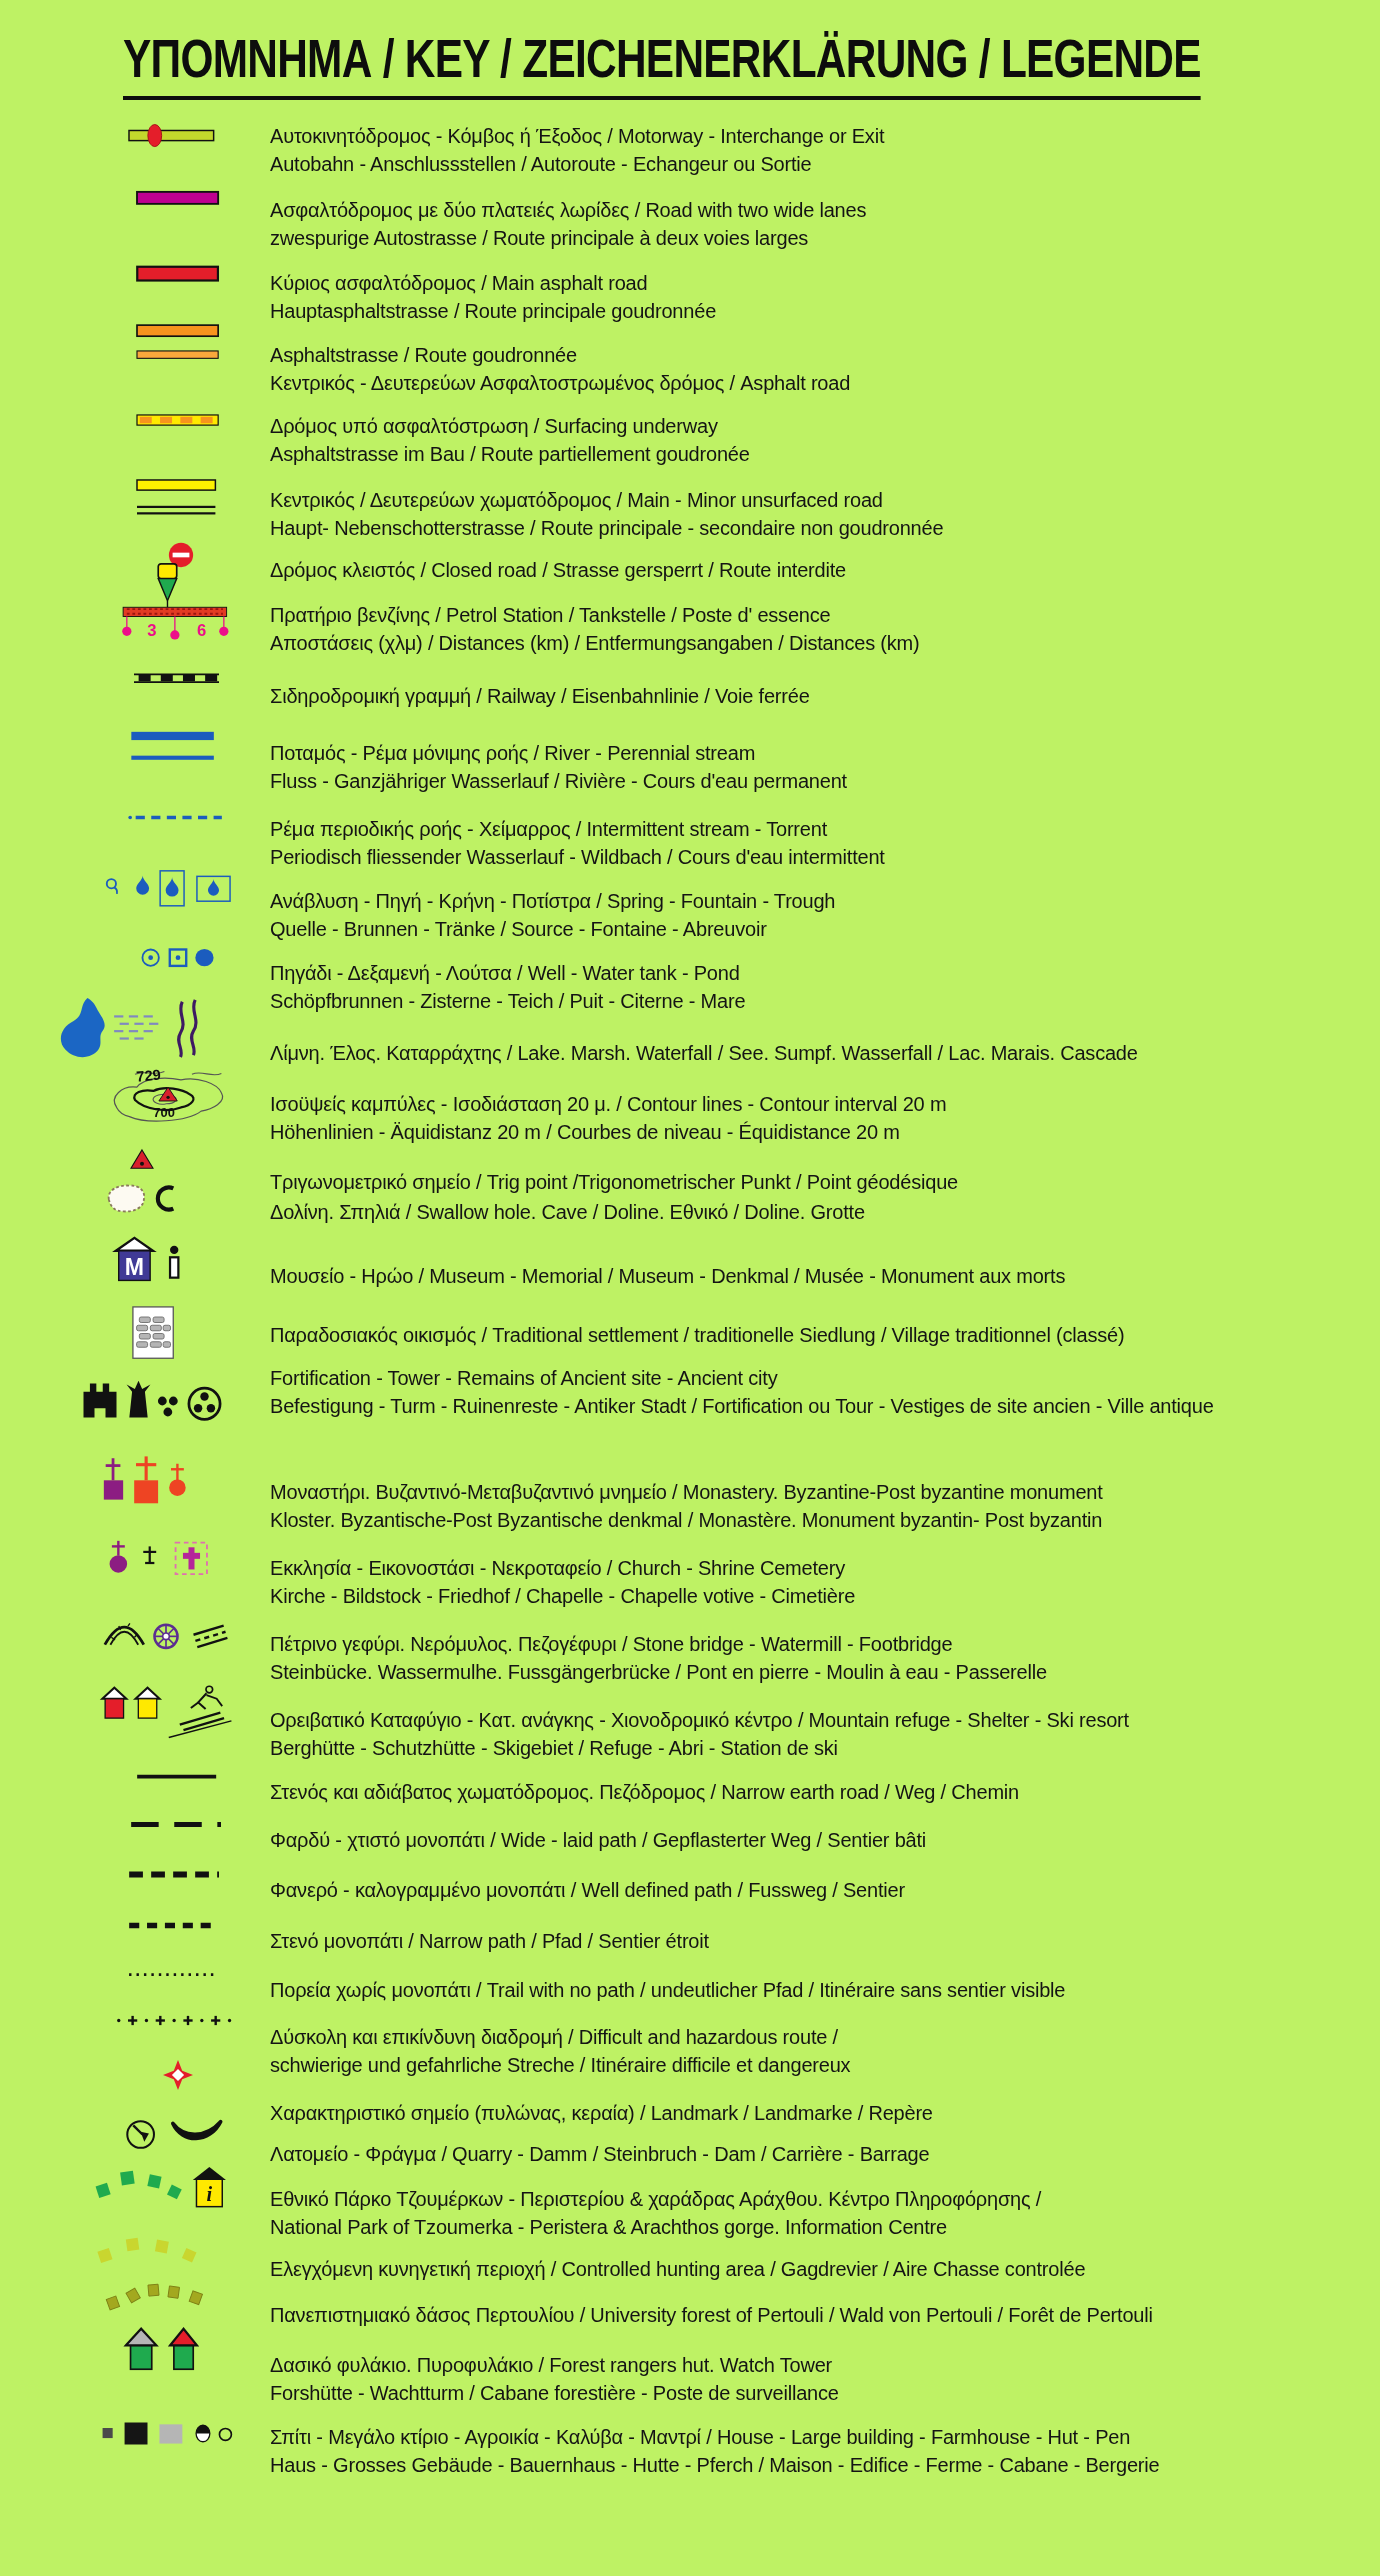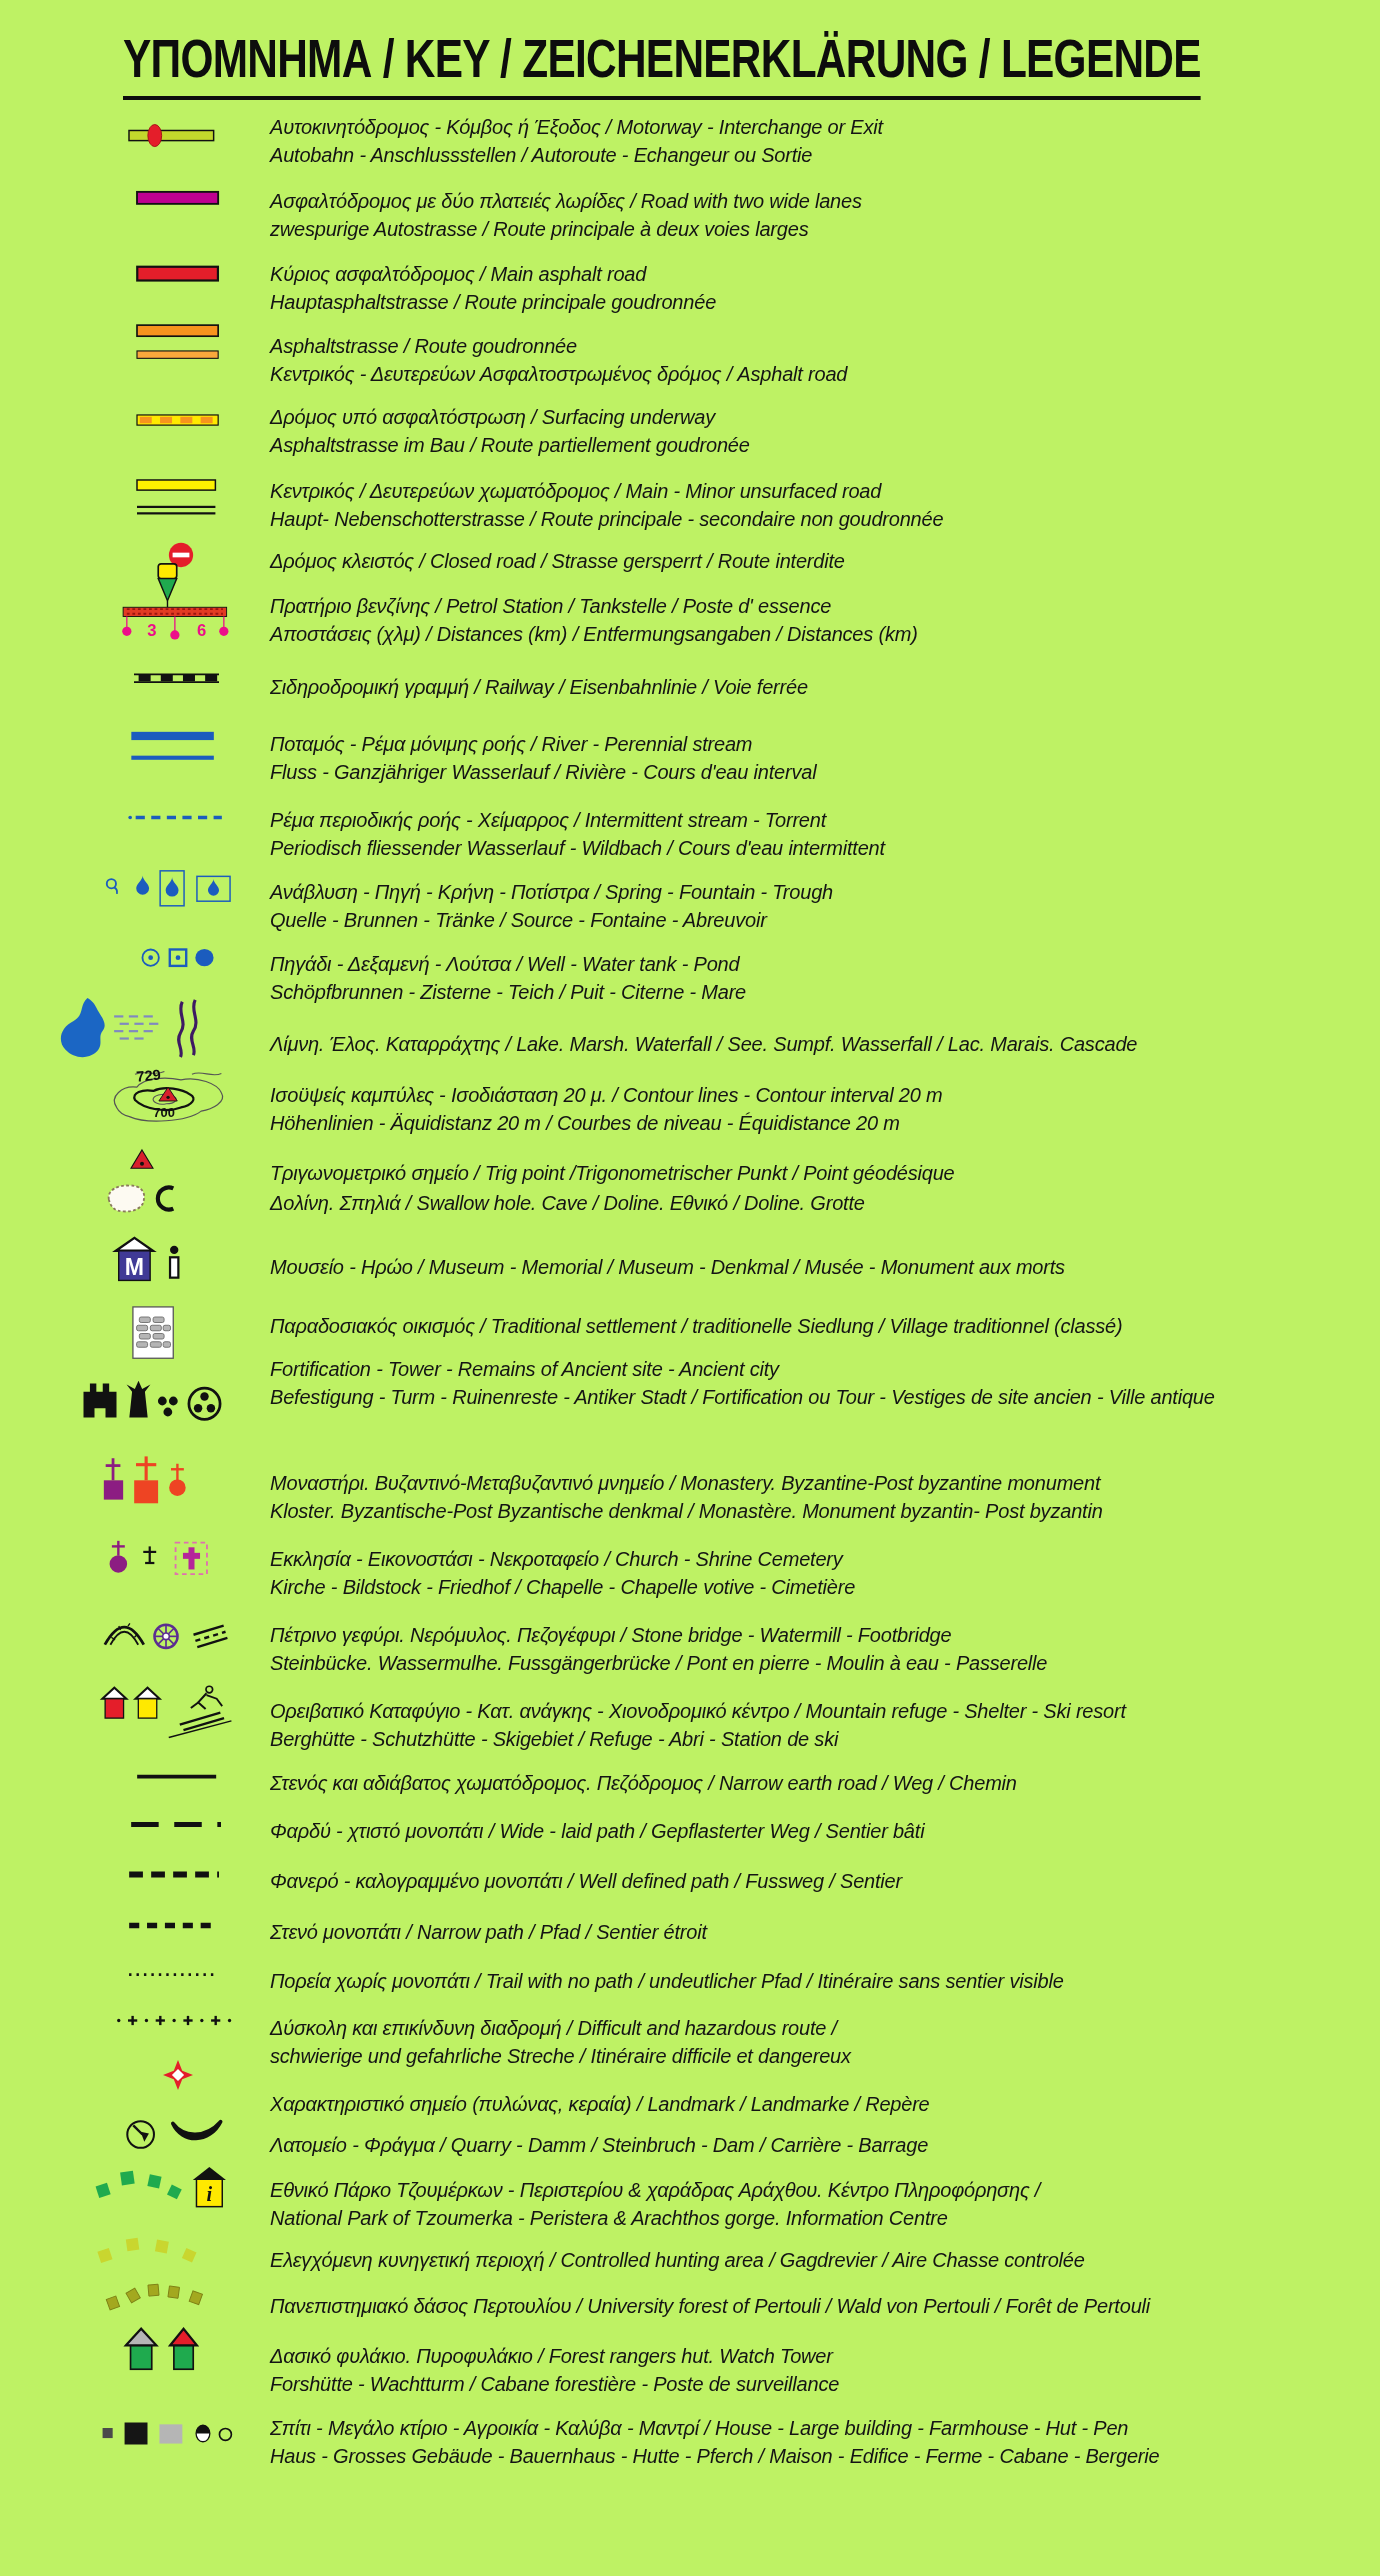--- a/index.html
+++ b/index.html
@@ -1,20 +1,20 @@
 <!DOCTYPE html>
 <html style="font-size:15px"><head>
 <meta charset="utf-8">
 <style>
   html,body{margin:0;padding:0;background:#ffffff;}
   body{width:1380px;height:2576px;position:relative;font-family:"Liberation Sans",sans-serif;overflow:hidden;}
   #page{position:absolute;inset:0;background:#bef264;}
   .title{position:absolute;left:123px;top:28px;font-size:53px;font-weight:bold;letter-spacing:-0.9px;color:#0d0d0d;transform:scaleX(.80);transform-origin:left top;border-bottom:4.6px solid #0d0d0d;padding-bottom:7.4px;white-space:nowrap;}
   .row{position:absolute;left:0;width:1380px;}
-  .txt{position:absolute;left:270px;top:4px;font-style:italic;}
+  .txt{position:absolute;left:270px;top:13px;}
   .ln{font-size:20px;line-height:28px;color:#141414;white-space:nowrap;letter-spacing:-0.2px;}
   .sym{position:absolute;}
   svg{display:block;overflow:visible;}
 </style>
 </head>
 <body>
 
 <div id="page">
 
 <div class="title">ΥΠΟΜΝΗΜΑ / KEY / ZEICHENERKLÄRUNG / LEGENDE</div>
@@ -134,21 +134,21 @@
       </div>
 </div>
 
 <div class="row" style="top:726px">
   <svg class="sym" style="left:131px;top:3.7px" width="85" height="33" viewBox="0 0 92 36">
     <rect x="0" y="2" width="90" height="9" fill="#1b5cbe"></rect>
     <rect x="0" y="28" width="90" height="4.5" fill="#1b5cbe"></rect>
   </svg>
   <div class="txt">
         <div class="ln">Ποταμός - Ρέμα μόνιμης ροής  / River - Perennial stream</div>
-        <div class="ln">Fluss - Ganzjähriger Wasserlauf / Rivière - Cours d'eau interval</div>
+        <div class="ln">Fluss - Ganzjähriger Wasserlauf / Rivière - Cours d'eau permanent</div>
       </div>
 </div>
 
 <div class="row" style="top:802px">
   <svg class="sym" style="left:128px;top:10.2px" width="96" height="11" viewBox="0 0 104 12">
     <circle cx="2" cy="6" r="2" fill="#1b5cbe"></circle>
     <line x1="8" y1="6" x2="102" y2="6" stroke="#1b5cbe" stroke-width="4" stroke-dasharray="10,7"></line>
   </svg>
   <div class="txt">
         <div class="ln">Ρέμα περιοδικής ροής - Χείμαρρος / Intermittent stream - Torrent</div>

